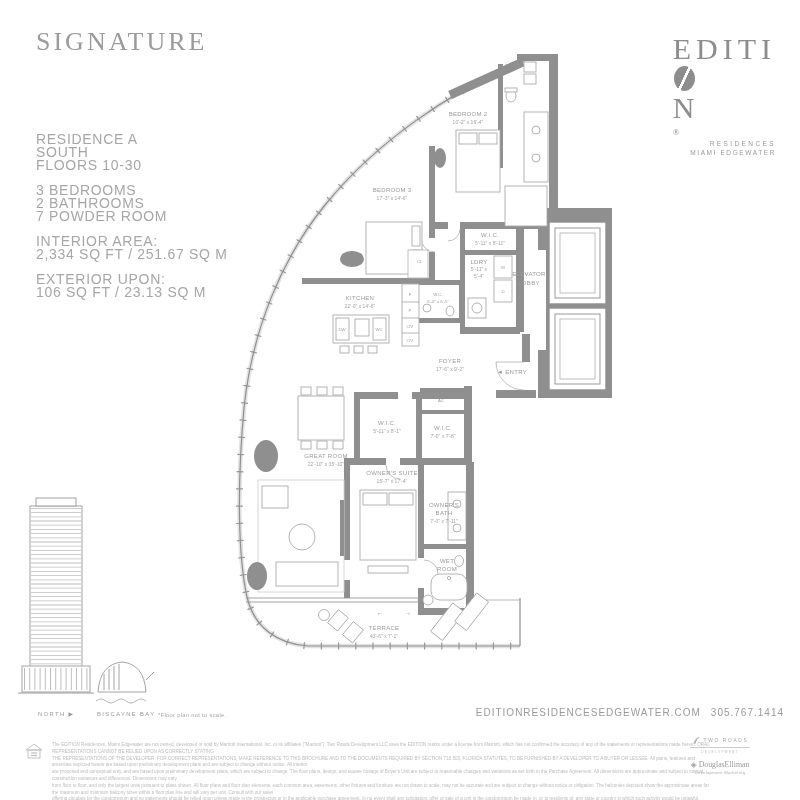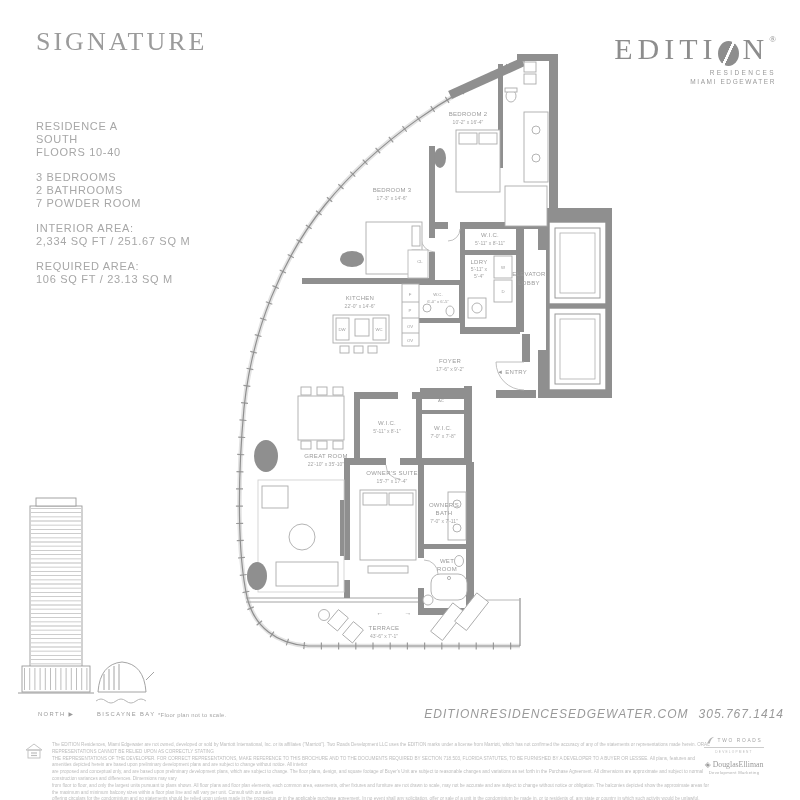--- a/index.html
+++ b/index.html
@@ -3,45 +3,45 @@
 <meta charset="utf-8">
 <style>
   html,body{margin:0;padding:0;background:#fff;}
   .page{position:relative;width:800px;height:800px;background:#ffffff;overflow:hidden;
         font-family:"Liberation Sans",sans-serif;}
   
   .title{position:absolute;left:36px;top:26px;font-family:"Liberation Serif",serif;
          font-size:26px;line-height:31px;letter-spacing:3px;color:#9b9b9b;font-weight:400;}
   .brand{position:absolute;right:24px;top:32px;text-align:right;color:#8d8d8d;}
   .brand-main{font-family:"Liberation Serif",serif;font-size:30px;letter-spacing:5px;
-              display:flex;align-items:flex-end;justify-content:flex-end;}
+              display:flex;align-items:flex-start;justify-content:flex-end;flex-direction:column;}
   .o-mark{display:inline-block;width:21px;height:25px;border-radius:50%;margin:0 3px 0 1px;
           background:linear-gradient(115deg,#8d8d8d 45%,#ffffff 46%,#ffffff 54%,#8d8d8d 55%);}
   .brand-reg{font-size:9px;align-self:flex-start;margin-top:2px;letter-spacing:0;}
   .brand-sub{font-size:6.5px;letter-spacing:2.4px;margin-top:3px;color:#9a9a9a;}
   .brand-sub2{font-size:6.5px;letter-spacing:1.6px;margin-top:2px;color:#9a9a9a;}
   
-  .specs{position:absolute;left:36px;top:120px;font-size:11px;letter-spacing:.7px;
+  .specs{position:absolute;left:36px;top:133px;font-size:14px;letter-spacing:.7px;
          color:#a7a7a7;line-height:13px;}
   .specs .grp{margin-bottom:12px;}
   
   .plan{position:absolute;left:0;top:0;}
   .rn{font:6px "Liberation Sans",sans-serif;fill:#9a9a9a;text-anchor:middle;letter-spacing:.3px;}
   .rd{font:5px "Liberation Sans",sans-serif;fill:#a5a5a5;text-anchor:middle;}
   .rs{font:4.3px "Liberation Sans",sans-serif;fill:#9a9a9a;text-anchor:middle;}
   .map{font:5.8px "Liberation Sans",sans-serif;fill:#9a9a9a;letter-spacing:1.4px;}
   .note{font:5.8px "Liberation Sans",sans-serif;fill:#a5a5a5;letter-spacing:.3px;}
   .arr{font:7px "Liberation Sans",sans-serif;fill:#9a9a9a;text-anchor:middle;}
   
-  .site{position:absolute;right:16px;top:707px;font-size:12px;letter-spacing:1px;color:#9a9a9a;font-style:italic;}
+  .site{position:absolute;right:16px;top:707px;font-size:10px;letter-spacing:1px;color:#9a9a9a;}
   .site span{margin-left:10px;}
   .legal{position:absolute;left:52px;top:742px;width:662px;font-size:4.6px;line-height:6.8px;
          color:#bcbcbc;}
   .eh{position:absolute;left:25px;top:743px;}
-  .logos{position:absolute;left:700px;top:736px;width:68px;text-align:center;color:#a9a9a9;}
+  .logos{position:absolute;left:686px;top:736px;width:68px;text-align:center;color:#a9a9a9;}
   .tr-row{display:flex;align-items:center;justify-content:center;gap:3px;
           font-size:4.8px;letter-spacing:1.7px;color:#a4a4a4;}
   .tr-line{border-top:.5px solid #cccccc;margin:2px 4px;}
   .tr-sub{font-size:3.2px;letter-spacing:1.2px;color:#bdbdbd;}
   .de{margin-top:6px;font-family:"Liberation Serif",serif;font-size:7.8px;color:#9a9a9a;}
   .de-sub{font-size:4.2px;color:#b0b0b0;margin-top:1px;letter-spacing:.3px;}
 </style>
 </head>
 <body>
 
@@ -59,33 +59,33 @@
       <span class="brand-reg">®</span>
     </div>
     <div class="brand-sub">RESIDENCES</div>
     <div class="brand-sub2">MIAMI EDGEWATER</div>
   </div>
 
   <div class="specs">
     <div class="grp">
       <div>RESIDENCE A</div>
       <div>SOUTH</div>
-      <div>FLOORS 10-40</div>
+      <div>FLOORS 10-30</div>
     </div>
     <div class="grp">
       <div>3 BEDROOMS</div>
       <div>2 BATHROOMS</div>
       <div>7 POWDER ROOM</div>
     </div>
     <div class="grp">
       <div>INTERIOR AREA:</div>
       <div>2,334 SQ FT / 251.67 SQ M</div>
     </div>
     <div class="grp">
-      <div>REQUIRED AREA:</div>
+      <div>EXTERIOR UPON:</div>
       <div>106 SQ FT / 23.13 SQ M</div>
     </div>
   </div>
 
   <svg class="plan" width="800" height="800" viewBox="0 0 800 800">
 
     <g>
       <path d="M 524 60 C 450 92, 378 140, 325 205 C 282 258, 252 330, 244 408 C 237 485, 238 556, 247 597 C 254 627, 277 644, 308 646 L 520 646" fill="none" stroke="#e3e3e3" stroke-width="4.5"></path>
       <path d="M 524 60 C 450 92, 378 140, 325 205 C 282 258, 252 330, 244 408 C 237 485, 238 556, 247 597 C 254 627, 277 644, 308 646 L 520 646" fill="none" stroke="#9a9a9a" stroke-width="7" stroke-dasharray="1.2 16"></path>
       <path d="M 524 60 C 450 92, 378 140, 325 205 C 282 258, 252 330, 244 408 C 237 485, 238 556, 247 597 C 254 627, 277 644, 308 646 L 520 646" fill="none" stroke="#8f8f8f" stroke-width="1.2"></path>

